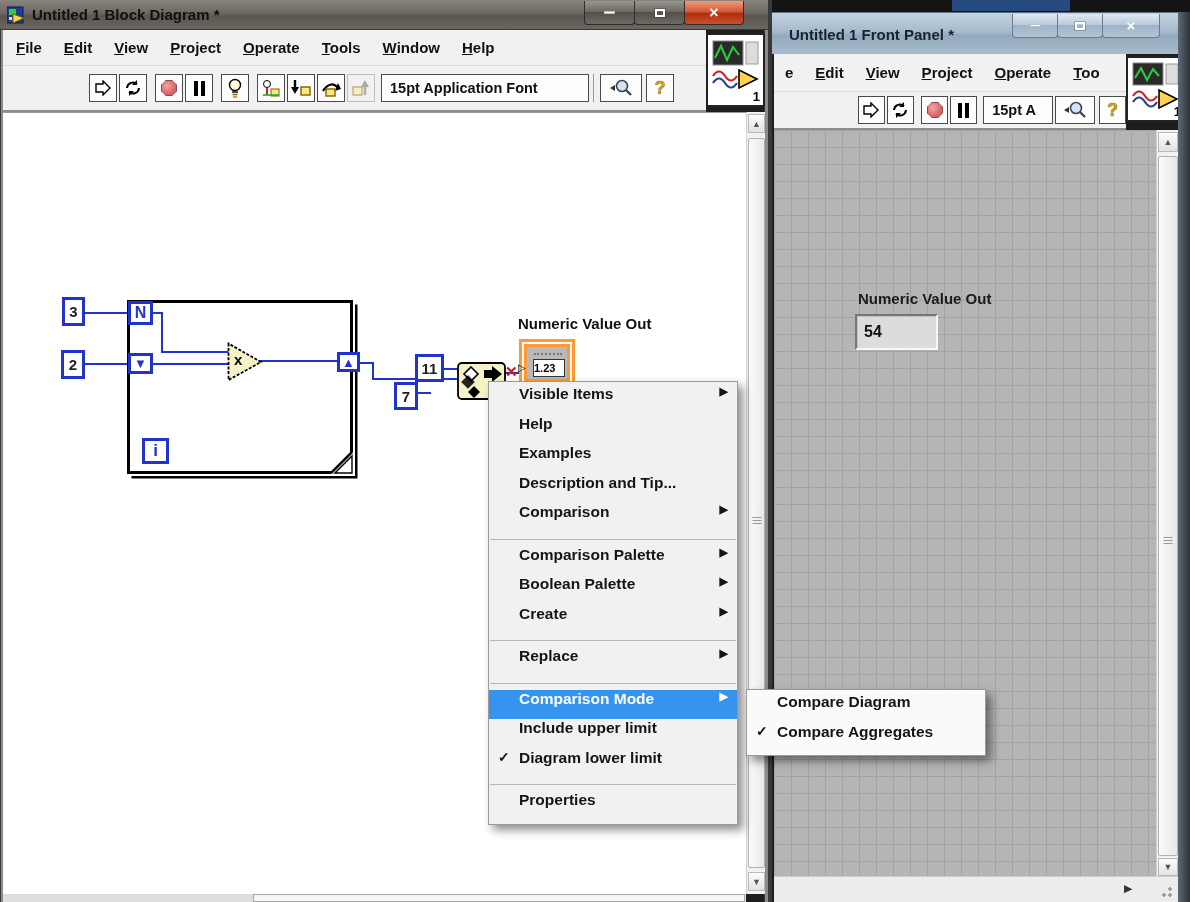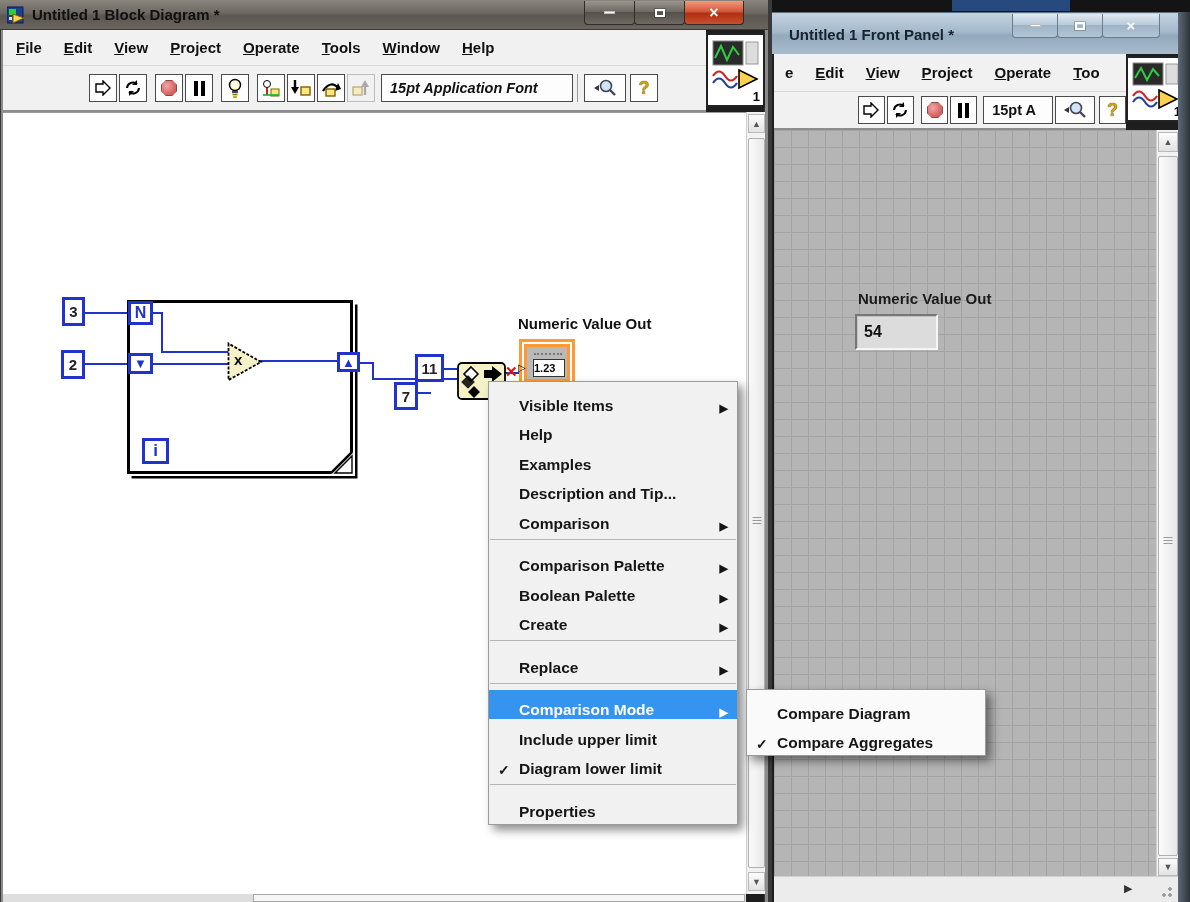--- a/index.html
+++ b/index.html
@@ -45,21 +45,21 @@
   .wire{position:absolute;background:#2233cc;}
   .const{position:absolute;background:#fff;border:3px solid #2233cc;display:flex;align-items:center;justify-content:center;
          font-size:15px;font-weight:700;color:#222;}
   .term{position:absolute;background:#fff;border:3px solid #2233cc;display:flex;align-items:center;justify-content:center;
         color:#2233cc;font-weight:800;}
   .loop{position:absolute;border:3px solid #000;background:transparent;box-shadow:3px 3px 0 -1px #fff,4.5px 4.5px 0 0 #000;}
   .lv-label{position:absolute;font-size:15px;font-weight:600;color:#111;white-space:nowrap;}
 
   
   .ctx{background:#f1f1f1;border:1px solid #9a9a9a;box-shadow:5px 5px 9px rgba(0,0,0,.45);padding:3px 0;}
-  .cm-item{height:29.5px;display:flex;align-items:flex-end;position:relative;padding-left:30px;padding-right:26px;
+  .cm-item{height:29.5px;display:flex;align-items:flex-start;position:relative;padding-left:30px;padding-right:26px;
            font-size:15.5px;font-weight:600;color:#151515;white-space:nowrap;}
   .cm-item .check{position:absolute;left:9px;font-size:14px;}
   .cm-item .arrow{position:absolute;right:9px;font-size:11px;}
   .cm-item.hl{background:#3494ef;color:#fff;}
   .cm-sep{height:1px;background:#b5b5b5;margin:6px 1px;}
 
   
   .fp-grid{background-color:#b5b5b5;
      background-image:linear-gradient(#a3a3a3 1.5px,transparent 1.5px),linear-gradient(90deg,#a3a3a3 1.5px,transparent 1.5px);
      background-size:17px 17px;}
@@ -278,21 +278,21 @@
             <rect x="5" y="10" width="9" height="7" fill="#ffe680" stroke="#806000" stroke-width="1.4"></rect>
           </svg>
         </div>
       <div class="tbtn noborder">
           <svg width="20" height="18" opacity="0.45">
             <rect x="2" y="8" width="9" height="8" fill="#ffe680" stroke="#806000" stroke-width="1.4"></rect>
             <path d="M14 16V7" stroke="#555" stroke-width="2.4" fill="none"></path>
             <path d="M10 8l4-7 4 7z" fill="#555"></path>
           </svg>
         </div>
-      <div class="fontbox" style="width:192px;font-style:italic;">
+      <div class="fontbox" style="width:208px;">
           <span>15pt Application Font</span>
         </div>
       <div class="tb-sep"></div>
       <div class="tbtn" style="width:42px;">
           <svg width="26" height="20">
             <path d="M2 10l5-3v6z" fill="#333"></path>
             <circle cx="14" cy="8" r="5.5" fill="#cfe4f7" stroke="#445" stroke-width="1.6"></circle>
             <line x1="18" y1="12" x2="23" y2="17" stroke="#445" stroke-width="2.4"></line>
           </svg>
         </div>

